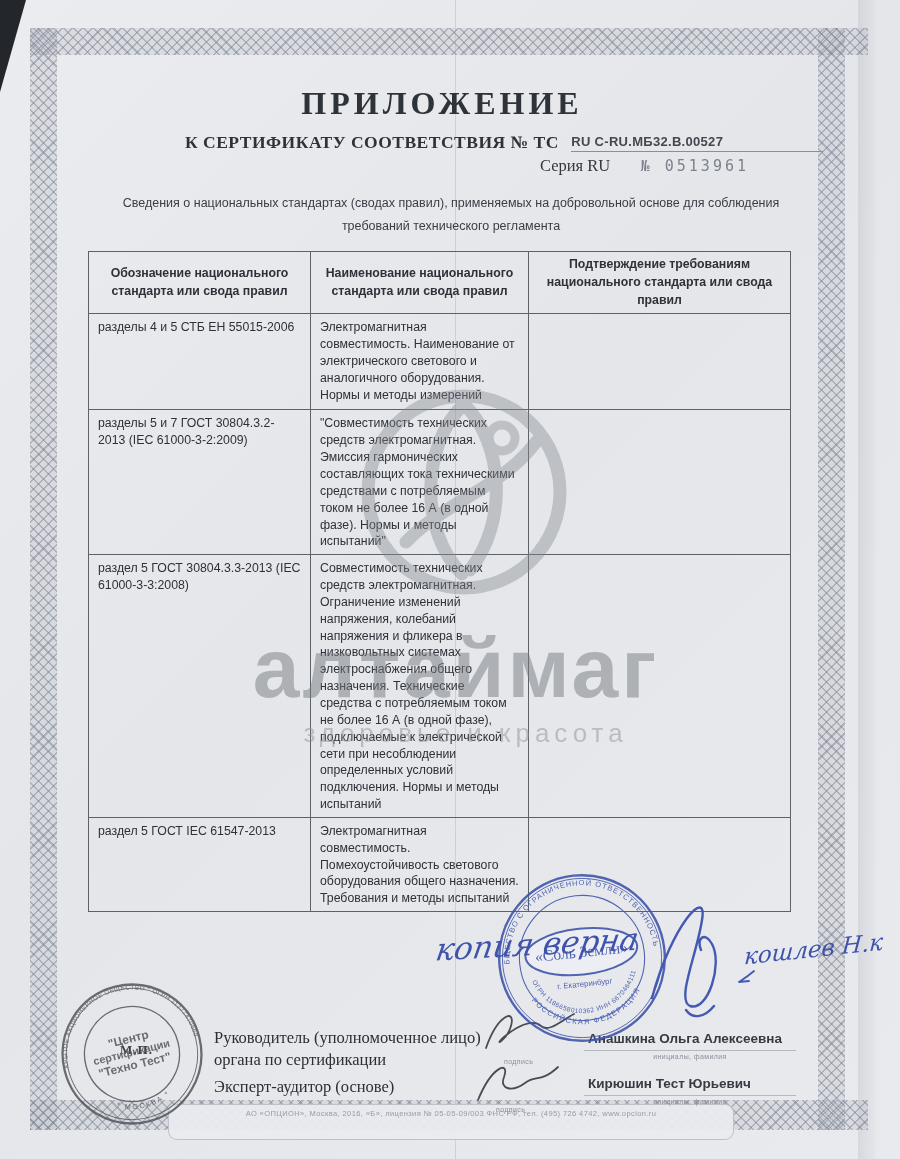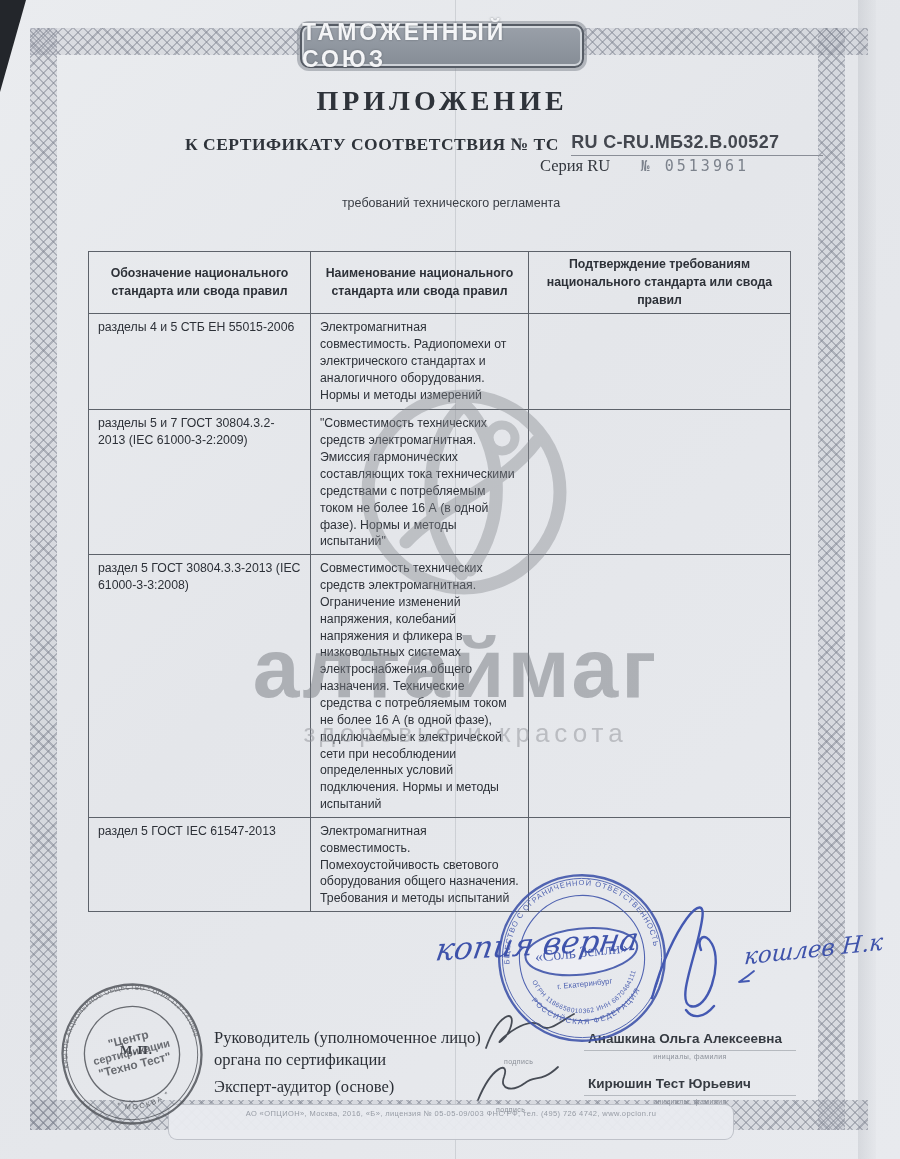--- a/index.html
+++ b/index.html
@@ -32,27 +32,27 @@
   .badge {
     position:absolute; left:300px; top:24px; width:284px; height:44px;
     background:linear-gradient(#9aa0a9,#868d96);
     border:2px solid #565c65; border-radius:9px;
     box-shadow:inset 0 0 0 2px rgba(230,233,238,.75), 0 0 0 3px rgba(134,141,150,.55);
     display:flex; align-items:center; justify-content:center;
     font-weight:bold; font-size:23px; letter-spacing:3px; color:#f4f5f7;
     text-shadow:0 0 2px rgba(70,75,82,.65); z-index:6;
   }
   .doc-title { position:absolute; left:0; top:85px; width:884px; text-align:center;
-    font-family:"Liberation Serif", serif; font-weight:bold; font-size:28px;
+    font-family:"Liberation Serif", serif; font-weight:bold; font-size:32px;
     letter-spacing:4px; color:#2e333a; }
   .cert-line { position:absolute; left:185px; top:132px; white-space:nowrap; }
   .cert-line .serif { font-family:"Liberation Serif",serif; font-weight:bold;
     font-size:17.5px; color:#2e333a; letter-spacing:.5px; }
   .cert-num { display:inline-block; width:252px; margin-left:8px; vertical-align:2px;
-    border-bottom:1px solid #8a8e97; font-size:18px; font-weight:bold; color:#43474f;
+    border-bottom:1px solid #8a8e97; font-size:13px; font-weight:bold; color:#43474f;
     letter-spacing:.3px; padding-bottom:2px; }
   .series-line { position:absolute; left:540px; top:156px; white-space:nowrap; }
   .series-line .serif { font-family:"Liberation Serif",serif; font-size:16.5px; color:#33373e; }
   .series-num { font-family:"DejaVu Sans Mono",monospace; font-size:15px;
     letter-spacing:3px; color:#7c828c; margin-left:26px; }
   .intro { position:absolute; left:58px; top:196px; width:786px; text-align:center;
     font-size:12.5px; color:#393d44; }
   .intro div { margin-bottom:9px; }
 
   table.std { position:absolute; left:88px; top:251px; width:702px;
@@ -118,44 +118,44 @@
 <div class="page">
 
   <div class="scan-corner"></div>
   <div class="fold-line"></div>
   <div class="edge-band"></div>
   <div class="lattice b-top"></div>
   <div class="lattice b-bottom"></div>
   <div class="lattice b-left"></div>
   <div class="lattice b-right"></div>
 
-  <div class="badge">ТАМОЖЕННЫЙ СОЮЗ</div>
   <div class="doc-title">ПРИЛОЖЕНИЕ</div>
   <div class="cert-line">
     <span class="serif">К СЕРТИФИКАТУ СООТВЕТСТВИЯ  № ТС</span>
     <span class="cert-num">RU C-RU.МБ32.В.00527</span>
   </div>
   <div class="series-line">
     <span class="serif">Серия RU</span>
     <span class="series-num">№ 0513961</span>
   </div>
   <div class="intro">
+    <div>Сведения о национальных стандартах (сводах правил), применяемых на добровольной основе для соблюдения</div>
     <div>требований технического регламента</div>
   </div>
 
   <table class="std">
     <tbody>
         <tr class="hrow">
       <th class="c1">Обозначение национального стандарта или свода правил</th>
       <th class="c2">Наименование национального стандарта или свода правил</th>
       <th class="c3">Подтверждение требованиям национального стандарта или свода правил</th>
     </tr>
     <tr class="r2">
       <td>разделы 4 и 5 СТБ ЕН 55015-2006</td>
-      <td>Электромагнитная совместимость. Радиопомехи от электрического стандартах и аналогичного оборудования. Нормы и методы измерений</td>
+      <td>Электромагнитная совместимость. Наименование от электрического светового и аналогичного оборудования. Нормы и методы измерений</td>
       <td></td>
     </tr>
     <tr class="r3">
       <td>разделы 5 и 7 ГОСТ 30804.3.2-2013 (IEC 61000-3-2:2009)</td>
       <td>"Совместимость технических средств электромагнитная. Эмиссия гармонических составляющих тока техническими средствами с потребляемым током не более 16 А (в одной фазе). Нормы и методы испытаний"</td>
       <td></td>
     </tr>
     <tr class="r4">
       <td>раздел 5 ГОСТ 30804.3.3-2013 (IEC 61000-3-3:2008)</td>
       <td>Совместимость технических средств электромагнитная. Ограничение изменений напряжения, колебаний напряжения и фликера в низковольтных системах электроснабжения общего назначения. Технические средства с потребляемым током не более 16 А (в одной фазе), подключаемые к электрической сети при несоблюдении определенных условий подключения. Нормы и методы испытаний</td>

